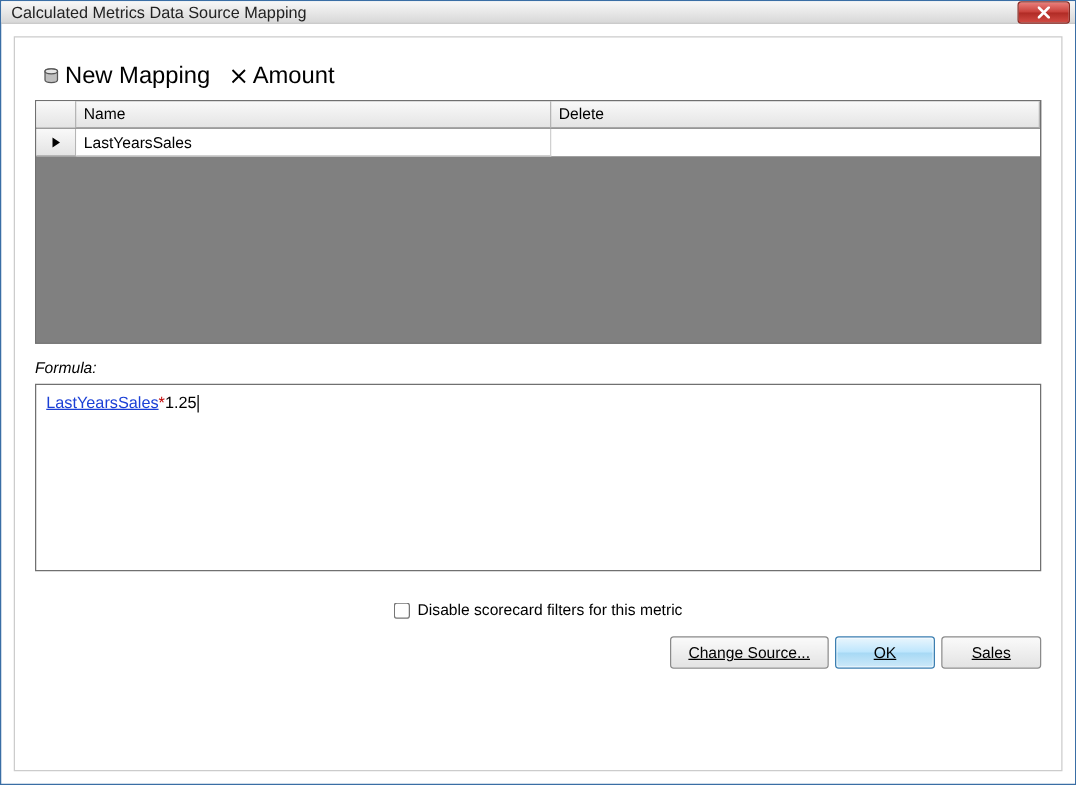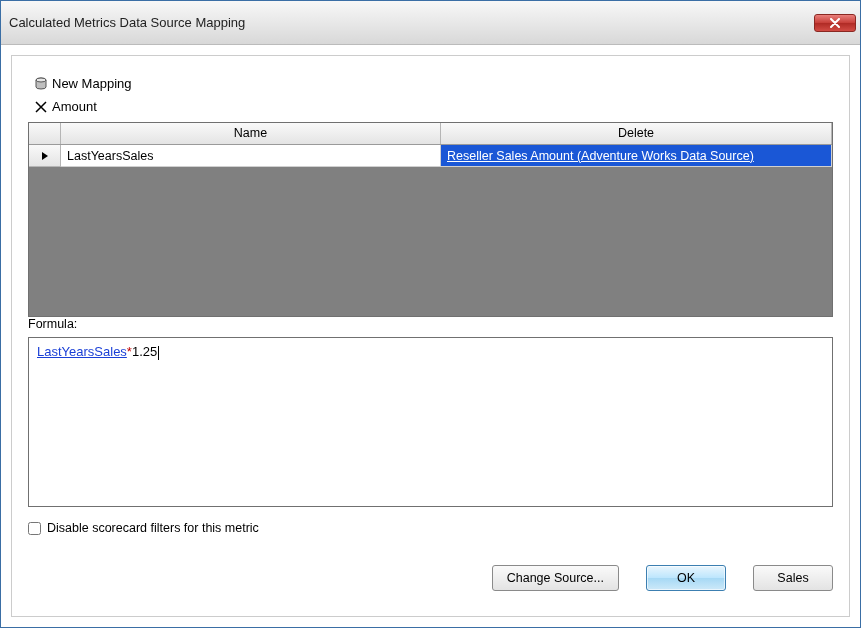--- a/index.html
+++ b/index.html
@@ -16,21 +16,21 @@
   .window {
     width: 861px;
     height: 628px;
     background: #fff;
     border: 1px solid #3a6ea5;
     position: relative;
     display: flex;
     flex-direction: column;
   }
   .titlebar {
-    height: 44px;
+    height: 18px;
     background: linear-gradient(to bottom, #f7f7f7 0%, #e8e8e8 50%, #d8d8d8 100%);
     border-bottom: 1px solid #bbb;
     display: flex;
     align-items: center;
     padding: 0 4px 0 8px;
     font-size: 13px;
     color: #222;
   }
   .titlebar .title {
     flex: 1;
@@ -56,22 +56,21 @@
     border: 1px solid #ccc;
     margin: 10px;
     display: flex;
     flex-direction: column;
   }
   .toolbar {
     display: flex;
     align-items: flex-start;
     gap: 4px;
     padding: 4px 0 6px 0;
-    font-size: 13px;
-    flex-direction: column;
+    font-size: 19px;
   }
   .toolbar .tb-btn {
     display: inline-flex;
     align-items: center;
     gap: 4px;
     padding: 2px 6px;
     cursor: pointer;
     color: #000;
   }
   .toolbar .tb-icon {
@@ -97,21 +96,20 @@
   }
   .grid-header-row .row-selector-head {
     width: 32px;
     border-right: 1px solid #b5b5b5;
     background: linear-gradient(to bottom,#f9f9f9,#e4e4e4);
   }
   .grid-header-row .col-head {
     padding: 3px 6px;
     border-right: 1px solid #b5b5b5;
     color: #000;
-    text-align: center;
   }
   .col-name { width: 380px; }
   .col-source { flex: 1; }
   .grid-body {
     flex: 1;
     background: #808080;
     overflow: hidden;
   }
   .data-row {
     display: flex;
@@ -142,57 +140,61 @@
     color: #fff;
   }
   .data-row .cell.selected a {
     color: #fff;
   }
   .cell a {
     text-decoration: underline;
     cursor:pointer;
   }
   .formula-label {
+    margin-top: 12px;
     margin-bottom: 6px;
     font-size: 12.5px;
+    font-style: italic;
   }
   .formula-box {
     border: 1px solid #707070;
-    height: 170px;
+    height: 150px;
     background: #fff;
     padding: 6px 8px;
     font-size: 13px;
     overflow:auto;
   }
   .formula-box .var {
     color: #1a3fd6;
     text-decoration: underline;
   }
   .formula-box .op { color: #c00000; }
   .caret {
     display:inline-block;
     width:1px;
     height:14px;
     background:#000;
     vertical-align:middle;
     margin-left:1px;
   }
   .checkbox-row {
-    margin-top: 14px;
+    margin-top: 24px;
     display:flex;
     align-items:center;
     gap:6px;
     font-size:12.5px;
+    justify-content:center;
   }
   .checkbox-row input { margin:0; }
   .button-row {
-    margin-top: 30px;
+    margin-top: 14px;
     display:flex;
     justify-content:flex-end;
-    gap: 27px;
+    gap: 5px;
+    text-decoration: underline;
   }
   .btn {
     min-width: 80px;
     height: 26px;
     padding: 0 14px;
     border: 1px solid #8a8a8a;
     border-radius: 3px;
     background: linear-gradient(to bottom,#fafafa,#e3e3e3);
     font-size:12.5px;
     display:inline-flex;
@@ -251,23 +253,20 @@
         <div class="col-head col-source">Delete</div>
       </div>
       <div class="grid-body">
         <div class="data-row">
           <div class="row-selector">
             <svg width="8" height="10" viewBox="0 0 8 10">
                 <path d="M1 1 L7 5 L1 9 Z" fill="#000"></path>
               </svg>
           </div>
           <div class="cell col-name">LastYearsSales</div>
-          <div class="cell col-source selected">
-            <a>Reseller Sales Amount (Adventure Works Data Source)</a>
-          </div>
         </div>
       </div>
     </div>
 
     <div class="formula-label">Formula:</div>
 
     <div class="formula-box">
       <span class="var">LastYearsSales</span><span class="op">*</span><span>1.25</span><span class="caret"></span>
     </div>
 

